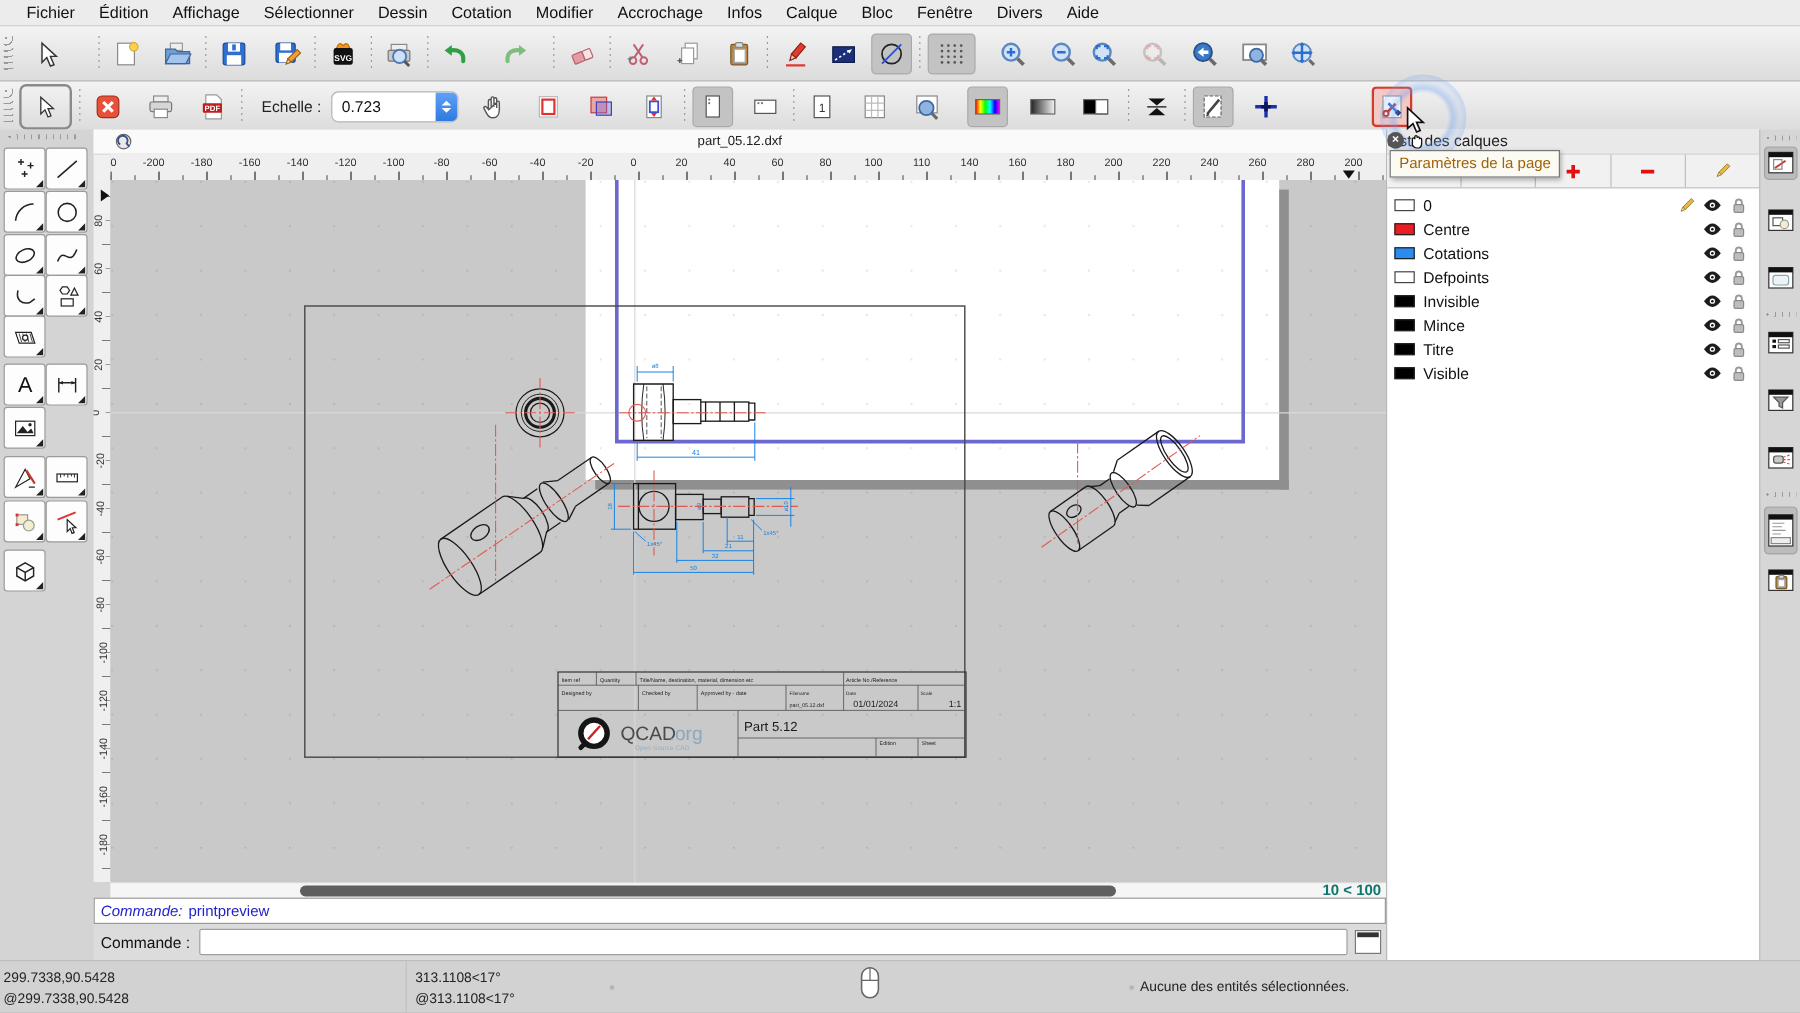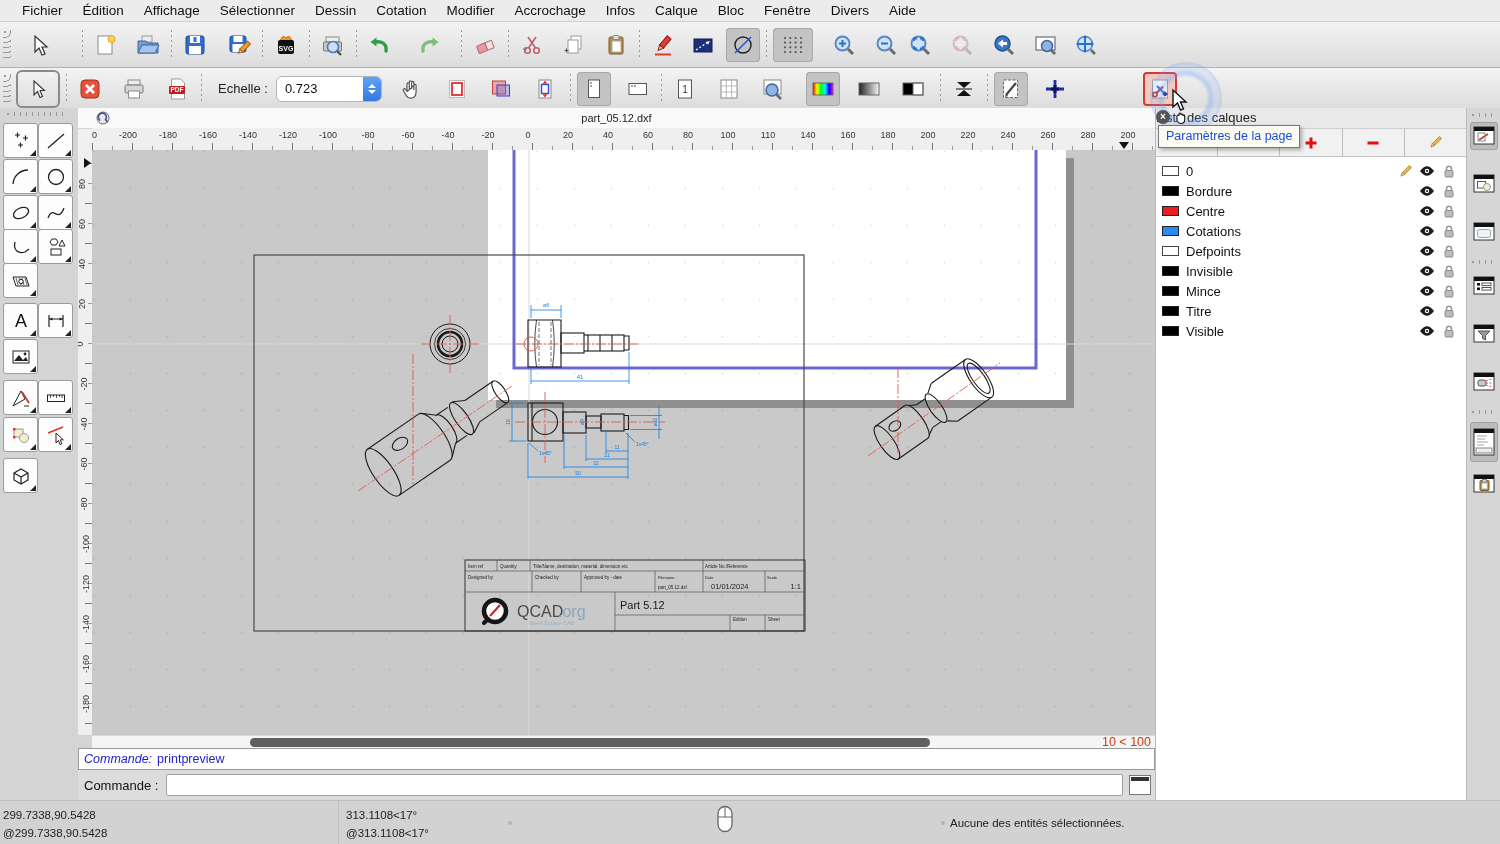--- a/index.html
+++ b/index.html
@@ -55,21 +55,21 @@
      background-size:7px 100%,4px 100%;background-position:right 0 top 13px,right 0 top 13px;background-repeat:no-repeat;}
   .vlab{position:absolute;left:-1px;transform:translateY(-50%) rotate(-90deg);font-size:9px;color:#333;}
   #hmark{position:absolute;left:1027px;top:14px;width:0;height:0;border-left:5px solid transparent;
          border-right:5px solid transparent;border-top:7px solid #111;}
   #vmark{position:absolute;left:6px;top:8px;width:0;height:0;border-top:5px solid transparent;
          border-bottom:5px solid transparent;border-left:7px solid #111;}
   
   #canvas{position:absolute;left:92px;top:150px;width:1063px;height:585px;background:#c9c9c9;}
   #hscroll{position:absolute;left:92px;top:735px;width:1063px;height:13px;background:#f5f5f5;border-top:1px solid #dadada;}
   #hthumb{position:absolute;left:158px;top:2px;width:680px;height:9px;background:#5f5f5f;border-radius:5px;}
-  #pagetext{position:absolute;right:4px;top:-1px;font-size:12.5px;color:#c2410c;}
+  #pagetext{position:absolute;right:4px;top:-1px;font-size:12.5px;color:#0f766e;font-weight:bold;}
   
   #cmdhist{position:absolute;left:78px;top:748px;width:1077px;height:22px;background:#fff;
            border:1px solid #9a9a9a;box-sizing:border-box;display:flex;align-items:center;padding-left:5px;}
   #cmdhist .lbl{color:#2222cc;font-style:italic;font-size:12.5px;}
   #cmdhist .val{color:#2222cc;font-size:12.5px;margin-left:5px;}
   #cmdrow{position:absolute;left:78px;top:770px;width:1077px;height:30px;background:#dcdcdc;
           display:flex;align-items:center;padding:0 4px;box-sizing:border-box;}
   #cmdrow .lbl{font-size:13px;color:#111;margin:0 8px 0 2px;white-space:nowrap;}
   #cmdinput{flex:1;height:20px;border:1px solid #a0a0a0;border-radius:2px;background:#fff;
             font-family:"Liberation Sans",sans-serif;font-size:12px;padding:0 4px;}
@@ -99,21 +99,21 @@
   .strip-dots{position:absolute;left:4px;width:26px;height:4px;
       background-image:repeating-radial-gradient(circle at 2px 2px,#9a9a9a 0 1px,transparent 1px 6px);}
   
   #halo{position:absolute;left:1150px;top:62px;width:72px;height:72px;border-radius:50%;pointer-events:none;
         background:radial-gradient(circle,rgba(110,160,245,0) 40%,rgba(110,160,245,.38) 48%,rgba(110,160,245,.12) 60%,rgba(110,160,245,.30) 72%,rgba(110,160,245,0) 80%);}
   #cursor{position:absolute;left:1168px;top:88px;pointer-events:none;}
   #closebadge{position:absolute;left:1156px;top:110px;width:14px;height:14px;border-radius:50%;background:#555;
         color:#fff;font-size:10px;line-height:14px;text-align:center;font-weight:bold;}
   #handicon{position:absolute;left:1172px;top:108px;pointer-events:none;}
   #tooltip{position:absolute;left:1158px;top:125px;height:21px;background:#fbfbf4;border:1px solid #777;
-        box-shadow:2px 2px 4px rgba(0,0,0,.3);font-size:12.5px;color:#1d4ed8;line-height:21px;padding:0 7px;white-space:nowrap;}
+        box-shadow:2px 2px 4px rgba(0,0,0,.3);font-size:12.5px;color:#a16207;line-height:21px;padding:0 7px;white-space:nowrap;}
   svg{display:block;}
   svg text{font-family:"Liberation Sans",sans-serif;}
   .dim{fill:#0f82e6;font-size:5px;}
   .tbt{fill:#222;font-size:4.5px;}
 </style>
 </head>
 <body>
 
 <div id="app">
 
@@ -939,38 +939,20 @@
             </svg>
           </span>
           <span class="lic">
             <svg width="12" height="14">
               <path d="M3.5 6.5V4.8a2.5 2.5 0 0 1 5 0v1.7" fill="none" stroke="#9a9a9a" stroke-width="1.6"></path>
               <rect x="2" y="6.5" width="8" height="6.5" rx="1.2" fill="#bdbdbd" stroke="#8a8a8a"></rect>
             </svg>
           </span>
         </div>
         <div class="lrow">
-          <span class="swatch" style="background:#000000;"></span>
-          <span class="lname">Bordure</span>
-          <span class="lsp"></span>
-          <span class="lic">
-            <svg width="16" height="12">
-              <path d="M1 6q7-9.5 14 0q-7 9.5-14 0" fill="#1d1d1d"></path>
-              <circle cx="8" cy="6" r="2.2" fill="#fff"></circle>
-              <circle cx="8" cy="6" r="1.1" fill="#1d1d1d"></circle>
-            </svg>
-          </span>
-          <span class="lic">
-            <svg width="12" height="14">
-              <path d="M3.5 6.5V4.8a2.5 2.5 0 0 1 5 0v1.7" fill="none" stroke="#9a9a9a" stroke-width="1.6"></path>
-              <rect x="2" y="6.5" width="8" height="6.5" rx="1.2" fill="#bdbdbd" stroke="#8a8a8a"></rect>
-            </svg>
-          </span>
-        </div>
-        <div class="lrow">
           <span class="swatch" style="background:#ec1c24;"></span>
           <span class="lname">Centre</span>
           <span class="lsp"></span>
           <span class="lic">
             <svg width="16" height="12">
               <path d="M1 6q7-9.5 14 0q-7 9.5-14 0" fill="#1d1d1d"></path>
               <circle cx="8" cy="6" r="2.2" fill="#fff"></circle>
               <circle cx="8" cy="6" r="1.1" fill="#1d1d1d"></circle>
             </svg>
           </span>

